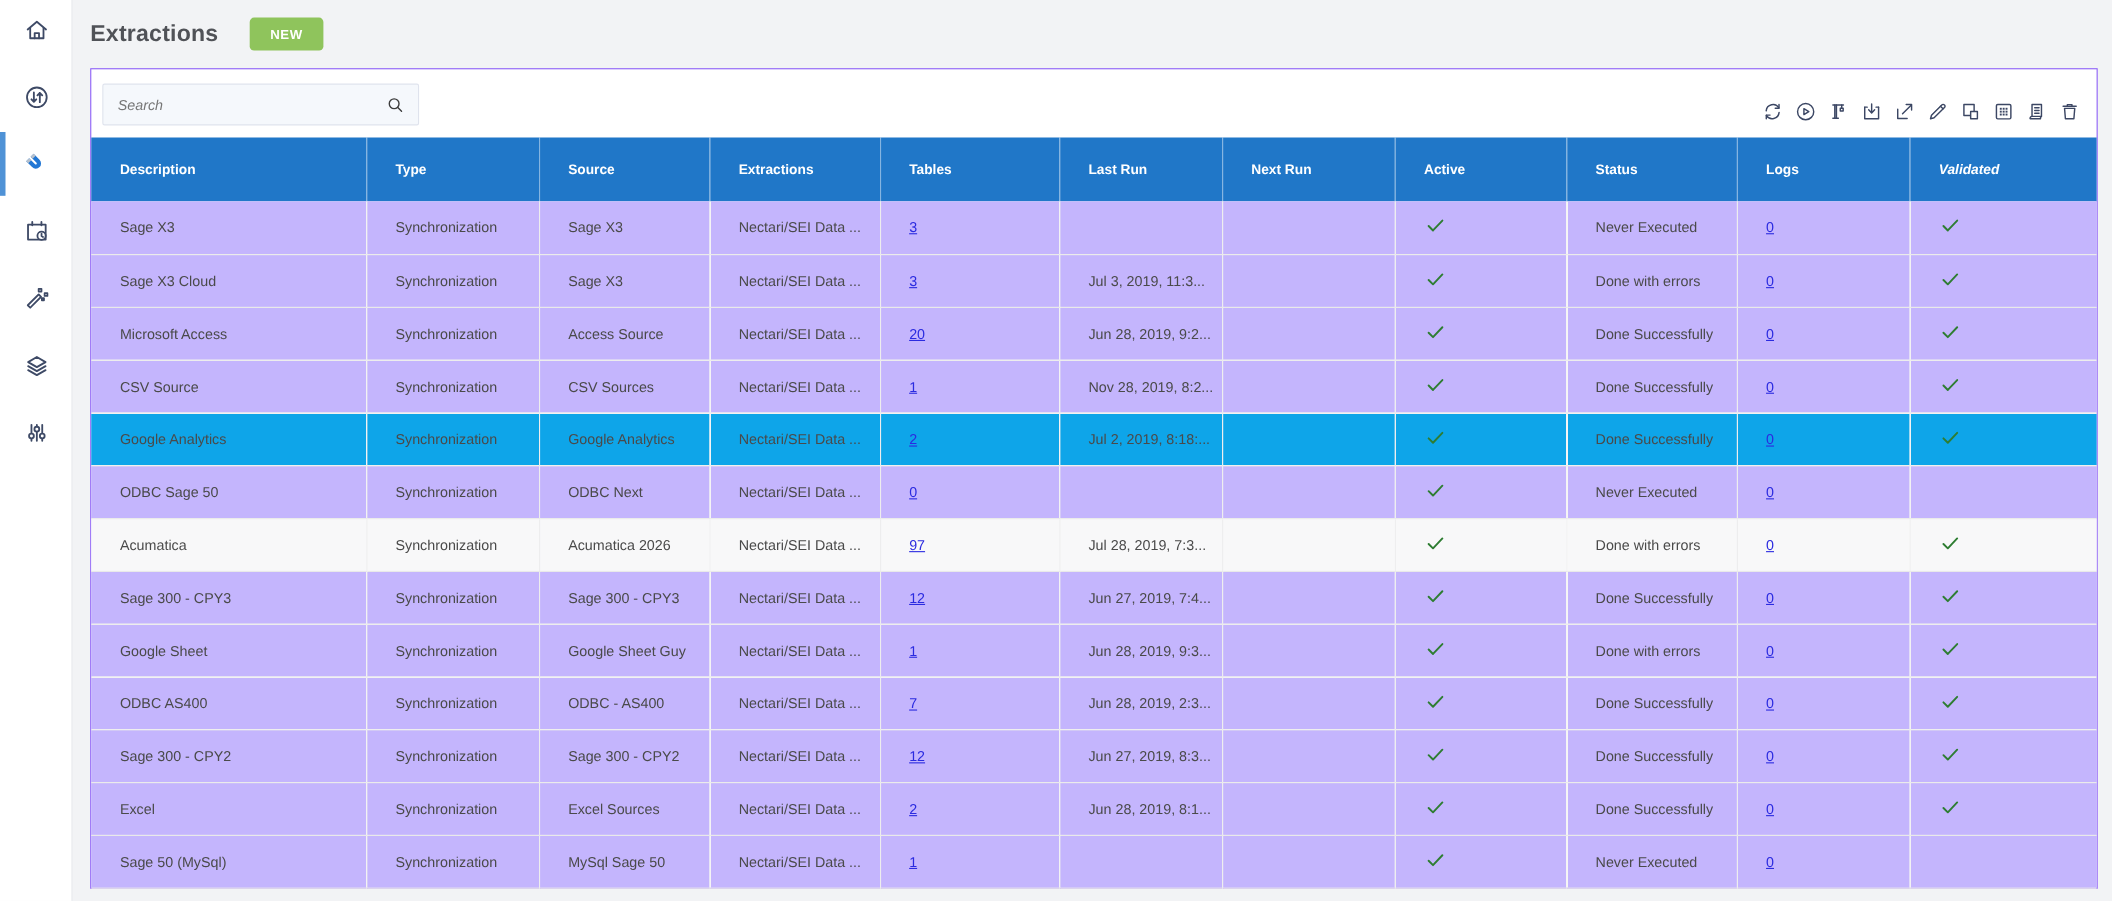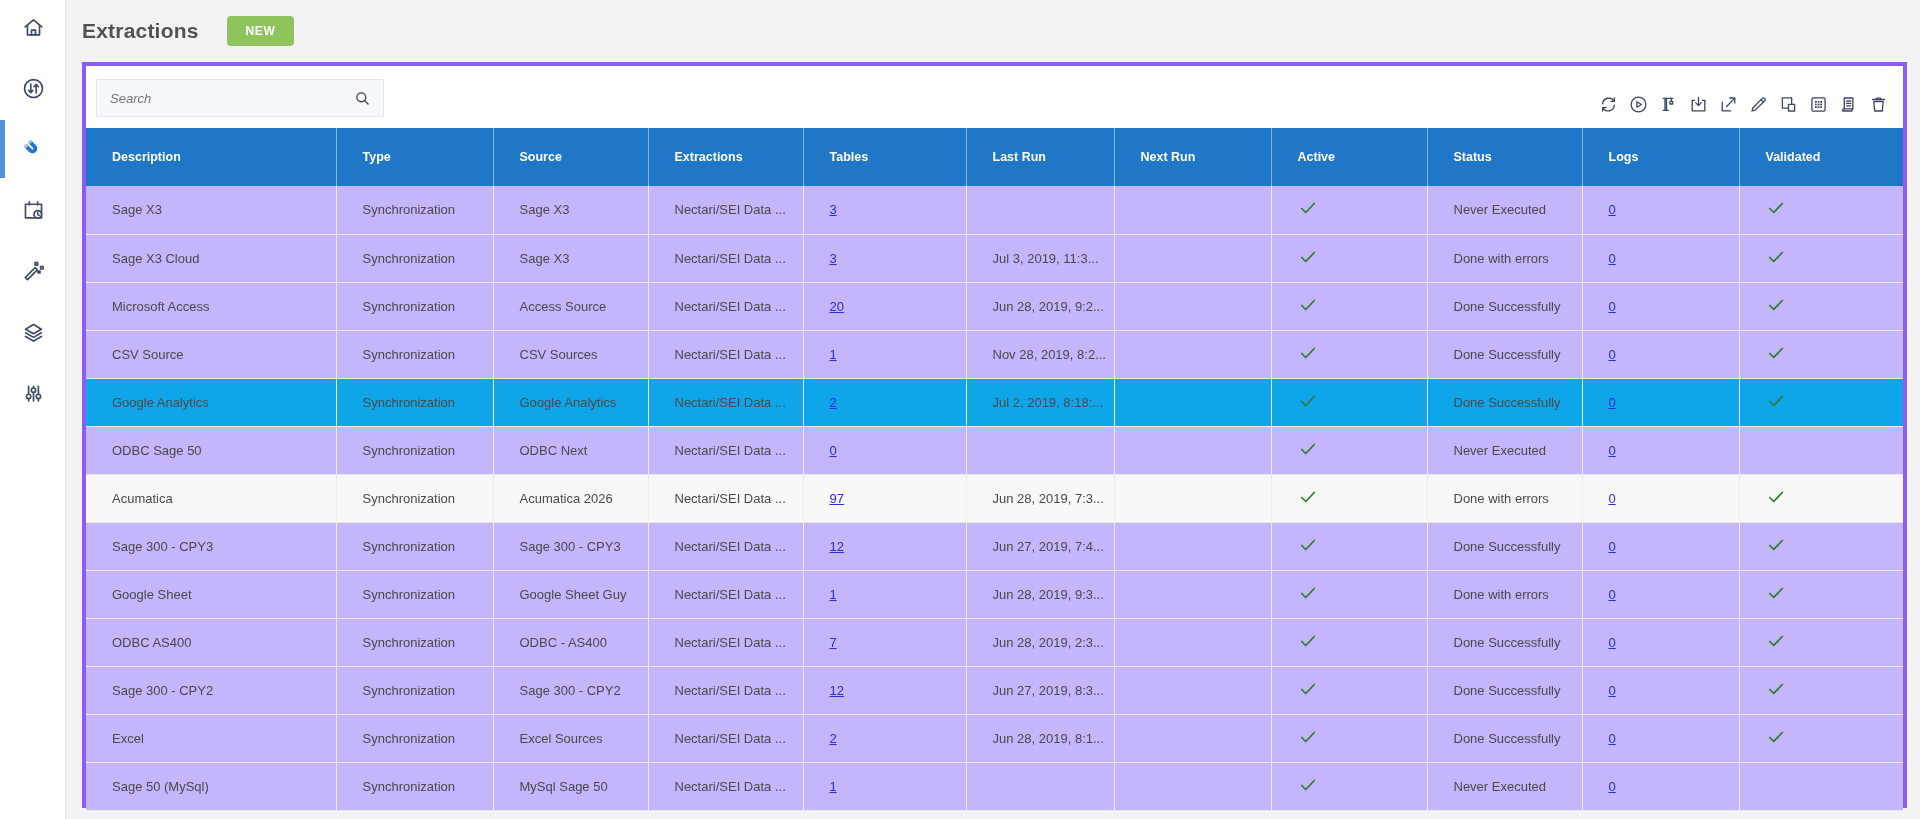--- a/index.html
+++ b/index.html
@@ -20,42 +20,42 @@
   
   .title-row { position:absolute; left:82px; top:0; height:62px;
     display:flex; align-items:center; }
   .page-title { font-size:21px; color:#505257; letter-spacing:.2px; }
   .new-badge { margin-left:28px; background:#8fc45c; color:#ffffff;
     font-size:12px; font-weight:bold; letter-spacing:.6px;
     padding:8px 19px; border-radius:4px; cursor:pointer; }
 
   
   .panel { position:absolute; left:82px; top:62px; width:1825px; height:746px;
-    background:#ffffff; border:4px solid #8b5cf6; }
+    background:#ffffff; border:1px solid #8b5cf6; }
   .panel-toolbar { position:relative; height:62px; }
   .search-box { position:absolute; left:10px; top:13px; width:288px; height:38px;
     background:#f5f8fc; border:1px solid #dfe3ed; border-radius:2px;
     display:flex; align-items:center; }
   .search-box input { flex:1; border:none; outline:none; background:transparent;
     font-family:"Liberation Sans", sans-serif; font-size:13px; font-style:italic;
     color:#555; padding:0 8px 0 13px; }
   .search-box input::placeholder { color:#767676; font-style:italic; }
   .search-box svg { width:19px; height:19px; margin-right:11px; stroke:#3c3c3c;
     fill:none; stroke-width:1.6; stroke-linecap:round; cursor:pointer; }
   .action-icons { position:absolute; right:14px; top:28px; display:flex; gap:9px; }
   .action-icons .tb-icon { width:21px; height:21px; cursor:pointer; }
   .action-icons svg { width:21px; height:21px; stroke:#3c4764; fill:none;
     stroke-width:1.5; stroke-linecap:round; stroke-linejoin:round; }
 
   
   table { border-collapse:collapse; table-layout:fixed; width:100%; }
   thead th { height:58px; background:#2077c8; color:#ffffff; font-size:12.5px;
     font-weight:bold; text-align:left; padding-left:26px;
     border-right:1px solid rgba(255,255,255,.45); cursor:pointer; }
-  thead th:last-child { border-right:none; }
+  thead th:last-child { border-right:none;font-style:italic; }
   tbody td { height:48px; font-size:13px; color:#4a4a4a; padding-left:26px;
     border-bottom:1px solid #e9e9e9; border-right:1px solid #ededee;
     white-space:nowrap; overflow:hidden; }
   tbody td:last-child { border-right:none; }
   tbody tr { background:#c4b5fd; cursor:pointer; }
   tbody tr.row-selected { background:#0ea5e9; }
   tbody tr.row-subtle { background:#f8f8f9; }
   a.cell-link { color:#2b2be0; text-decoration:underline; cursor:pointer; }
   .check { width:20px; height:20px; vertical-align:middle; }
   .check svg { width:20px; height:20px; stroke:#2e7d32; fill:none;
@@ -341,21 +341,21 @@
     <td><span class="check" style="visibility: hidden;"><svg viewBox="0 0 24 24">
                 <path d="M4.5 12.6l4.8 4.8L19.5 6.6"></path>
               </svg></span></td>
   </tr>
         <tr class="row-subtle">
     <td>Acumatica</td>
     <td>Synchronization</td>
     <td>Acumatica 2026</td>
     <td>Nectari/SEI Data ...</td>
     <td><a class="cell-link">97</a></td>
-    <td>Jun 28, 2019, 7:3...</td>
+    <td>Jul 28, 2019, 7:3...</td>
     <td></td>
     <td><span class="check" style="visibility: visible;"><svg viewBox="0 0 24 24">
                 <path d="M4.5 12.6l4.8 4.8L19.5 6.6"></path>
               </svg></span></td>
     <td>Done with errors</td>
     <td><a class="cell-link">0</a></td>
     <td><span class="check" style="visibility: visible;"><svg viewBox="0 0 24 24">
                 <path d="M4.5 12.6l4.8 4.8L19.5 6.6"></path>
               </svg></span></td>
   </tr>

